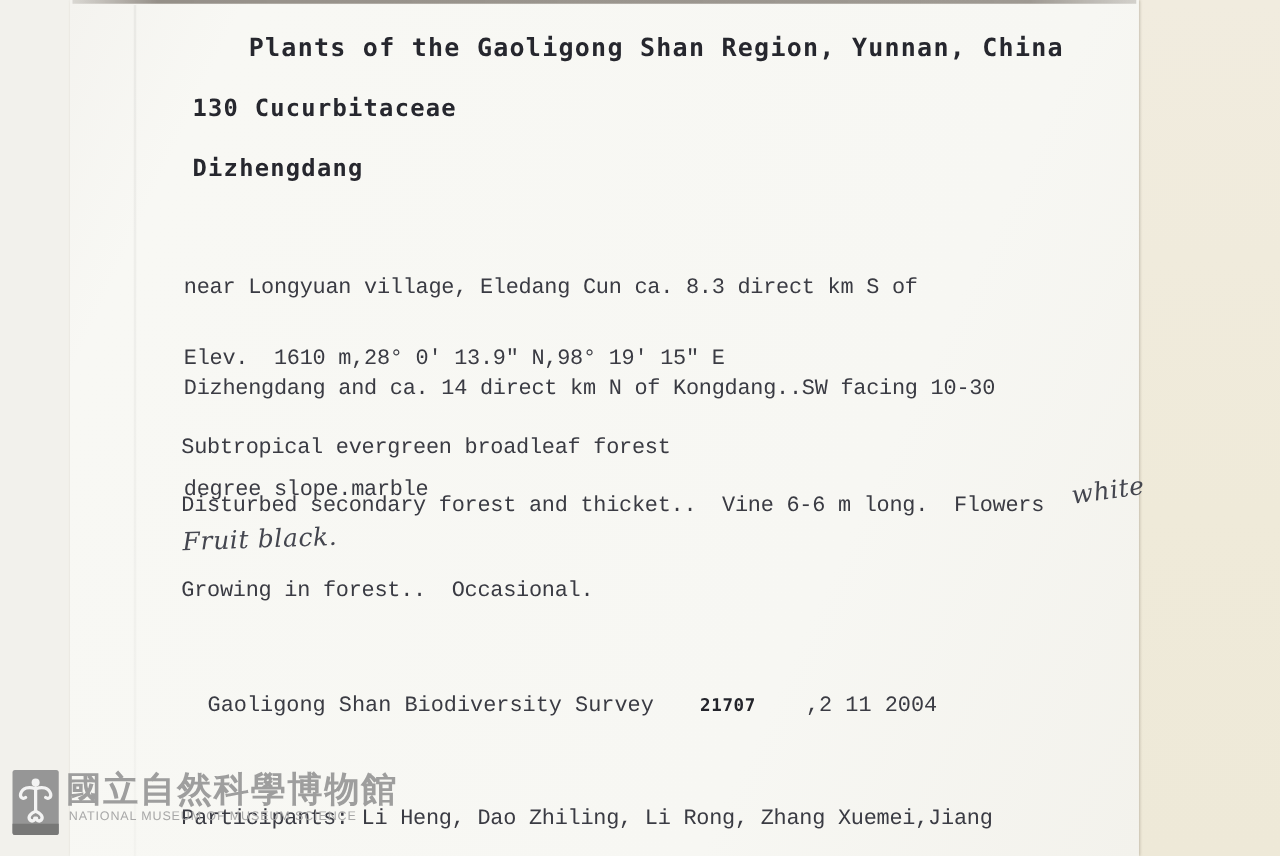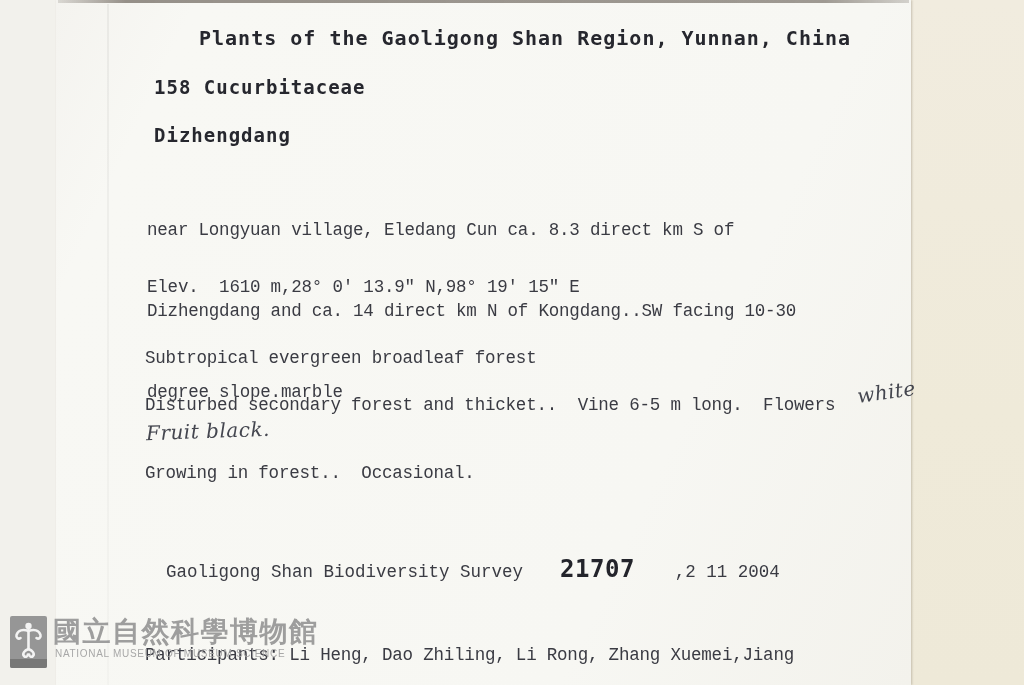--- a/index.html
+++ b/index.html
@@ -38,21 +38,21 @@
   .genus{top:124px;left:154px;font-size:19px;}
   .body-line{font-size:17.5px;line-height:27px;letter-spacing:-0.2px;}
   .locality{top:163px;left:147px;}
   .elev{top:274px;left:147px;}
   .habitat{top:345px;left:145px;}
   .descr{top:392px;left:145px;}
   .growing{top:460px;left:145px;text-align:center;}
   .survey{top:535px;left:145px;font-size:17.5px;}
   .survey .num{
     font-family:"DejaVu Sans Mono", monospace;font-weight:bold;
-    font-size:24px;color:#23242b;margin-left:37px;letter-spacing:.5px;
+    font-size:14px;color:#23242b;margin-left:37px;letter-spacing:.5px;
   }
   .survey .date{margin-left:40px;}
   .participants{top:588px;left:145px;z-index:1;}
   .hand{
     position:absolute;font-family:"DejaVu Serif", serif;font-style:italic;
     font-size:20px;color:#44464f;white-space:pre;letter-spacing:.5px;
   }
   .hand-white{top:380px;left:857px;transform:rotate(-8deg);}
   .hand-fruit{top:419px;left:146px;transform:rotate(-2deg);}
   
@@ -80,34 +80,34 @@
 </style>
 </head>
 <body>
 
 <div class="page-right"></div>
 <div class="label-sheet"></div>
 <div class="label-top-shadow"></div>
 <div class="label-left-crease"></div>
 
 <div class="txt heading title">Plants of the Gaoligong Shan Region, Yunnan, China</div>
-<div class="txt heading family">158 Cucurbitaceae</div>
+<div class="txt heading family">130 Cucurbitaceae</div>
 <div class="txt heading genus">Dizhengdang</div>
 
 <div class="txt body-line locality">
   <div>near Longyuan village, Eledang Cun ca. 8.3 direct km S of</div>
   <div>Dizhengdang and ca. 14 direct km N of Kongdang..SW facing 10-30</div>
   <div>degree slope.marble</div>
 </div>
 
 <div class="txt body-line elev">Elev.  1610 m,28° 0′ 13.9″ N,98° 19′ 15″ E</div>
 
 <div class="txt body-line habitat">Subtropical evergreen broadleaf forest</div>
 
-<div class="txt body-line descr">Disturbed secondary forest and thicket..  Vine 6-5 m long.  Flowers</div>
+<div class="txt body-line descr">Disturbed secondary forest and thicket..  Vine 6-6 m long.  Flowers</div>
 <div class="hand hand-white">white</div>
 <div class="hand hand-fruit">Fruit black.</div>
 
 <div class="txt body-line growing">Growing in forest..  Occasional.</div>
 
 <div class="txt survey">
   <span>Gaoligong Shan Biodiversity Survey</span><span class="num">21707</span><span class="date">,2 11 2004</span>
 </div>
 
 <div class="txt body-line participants">

